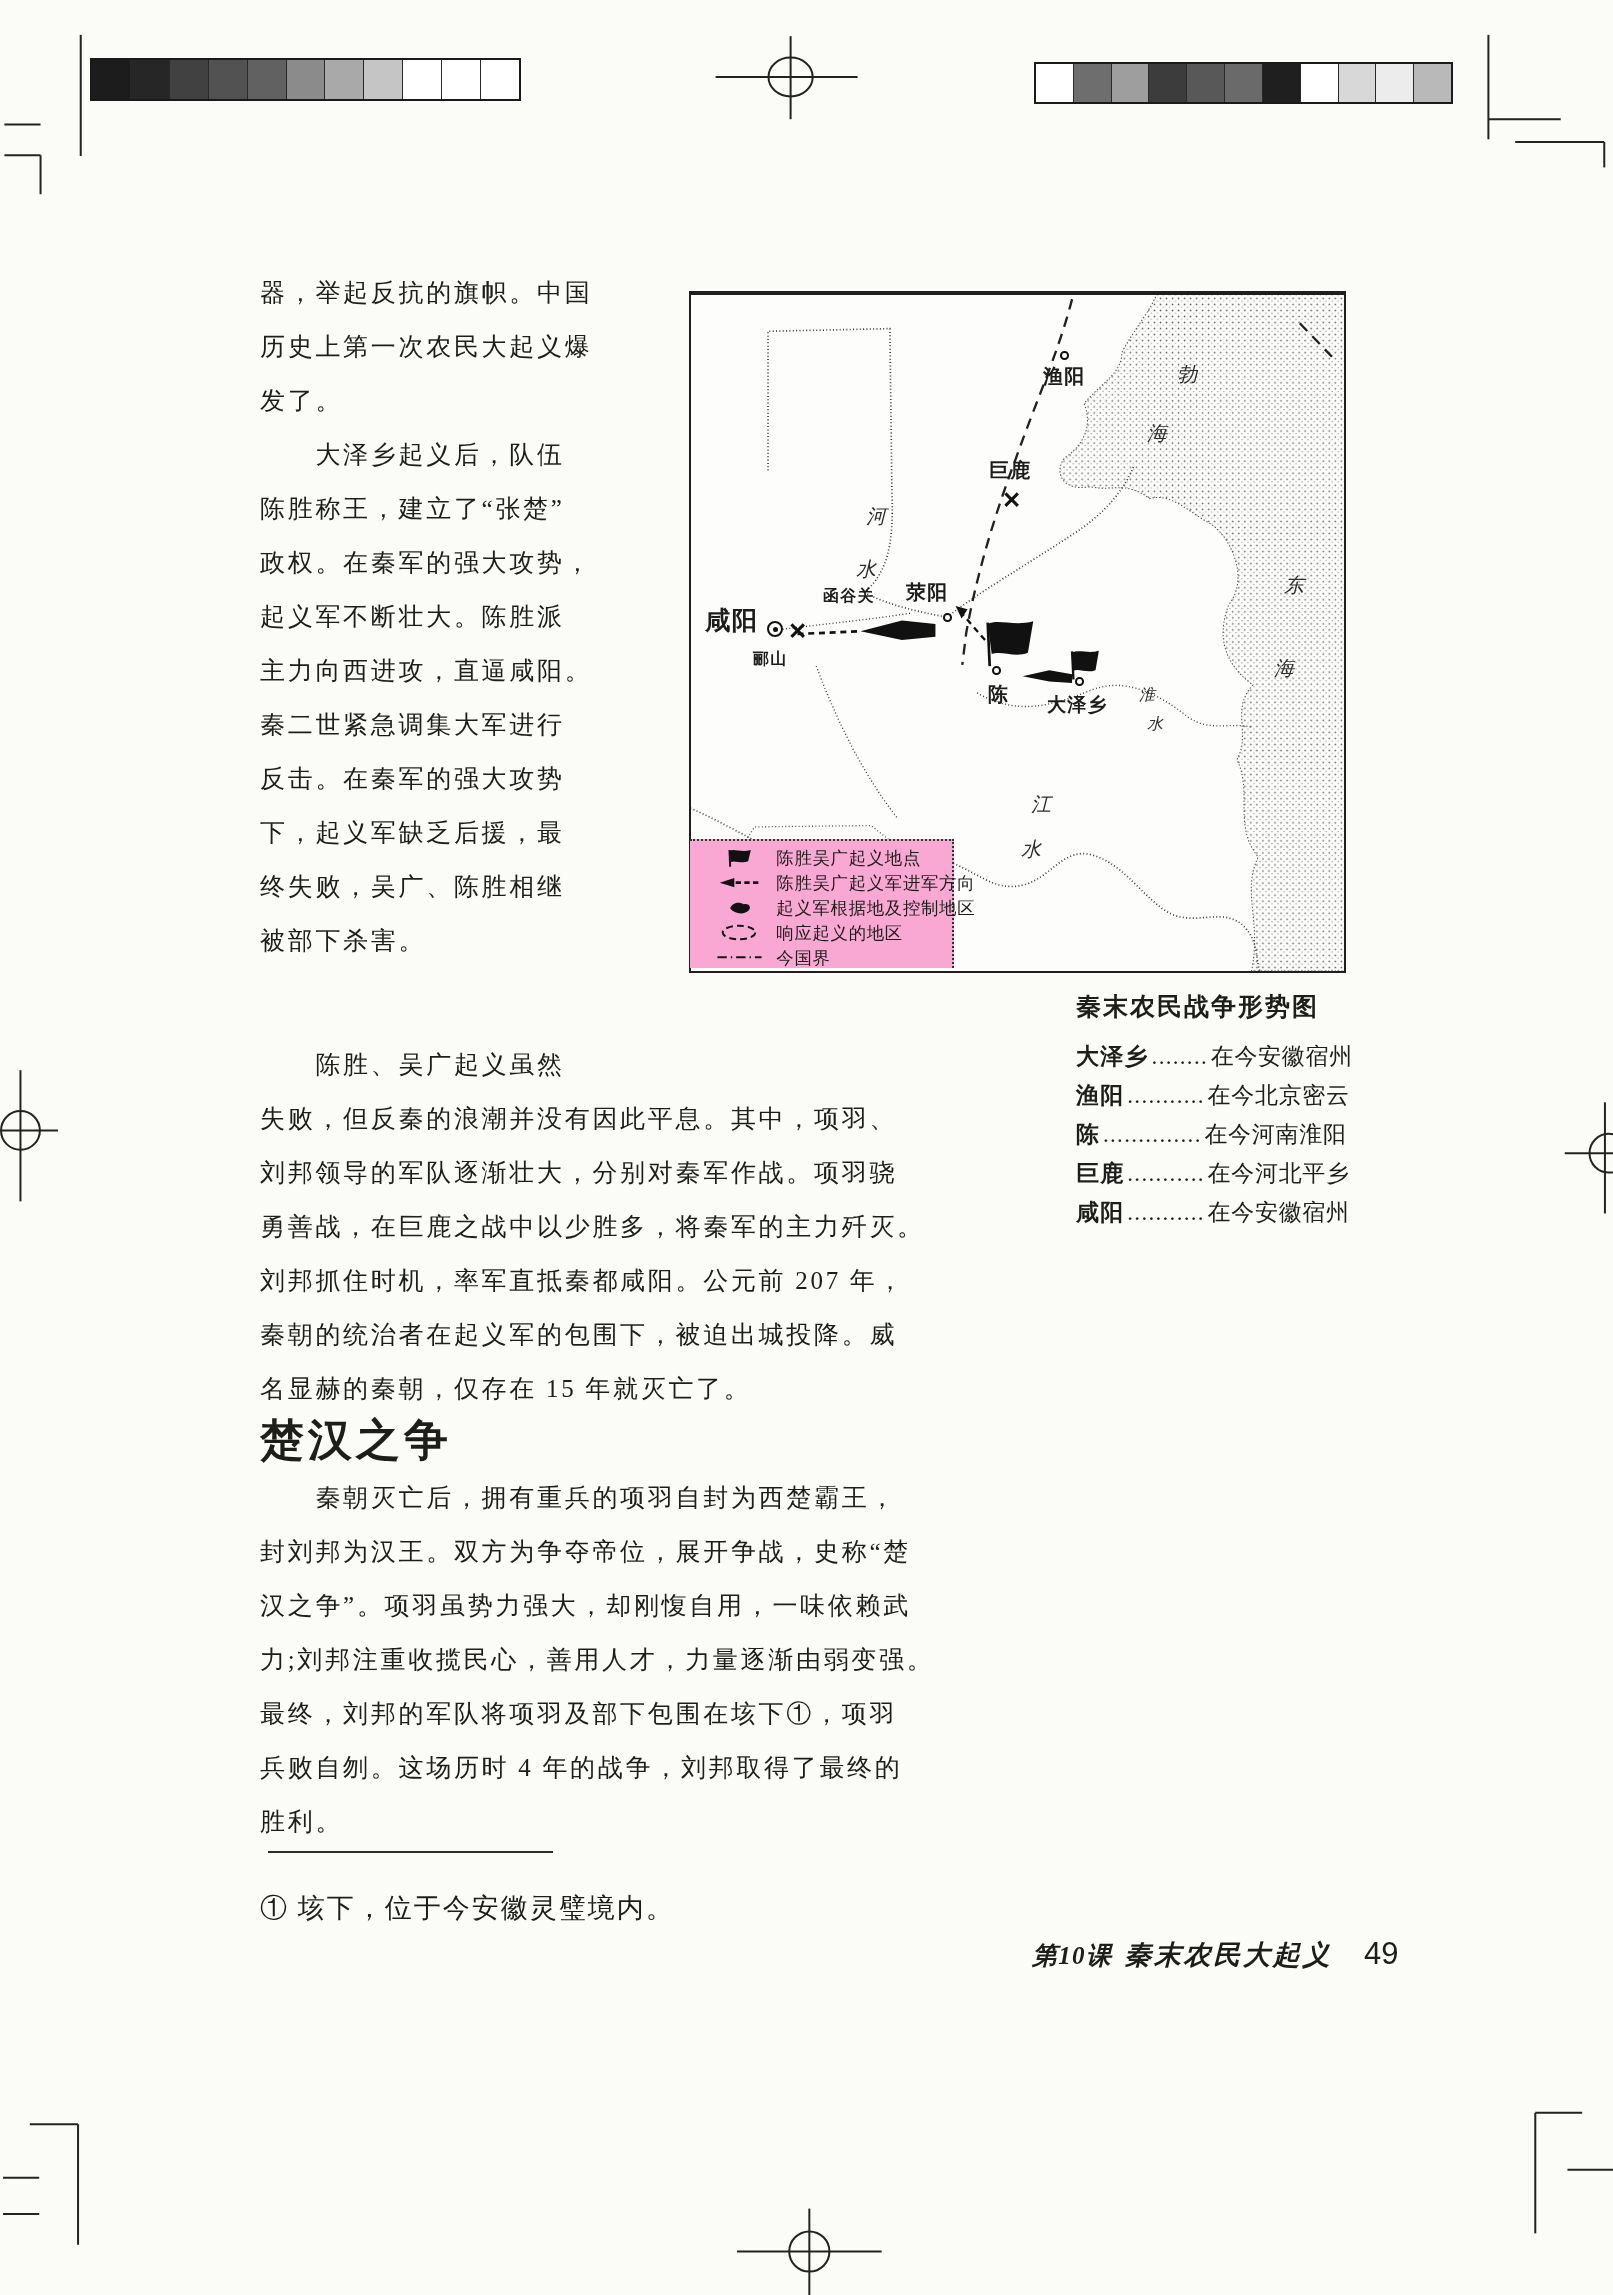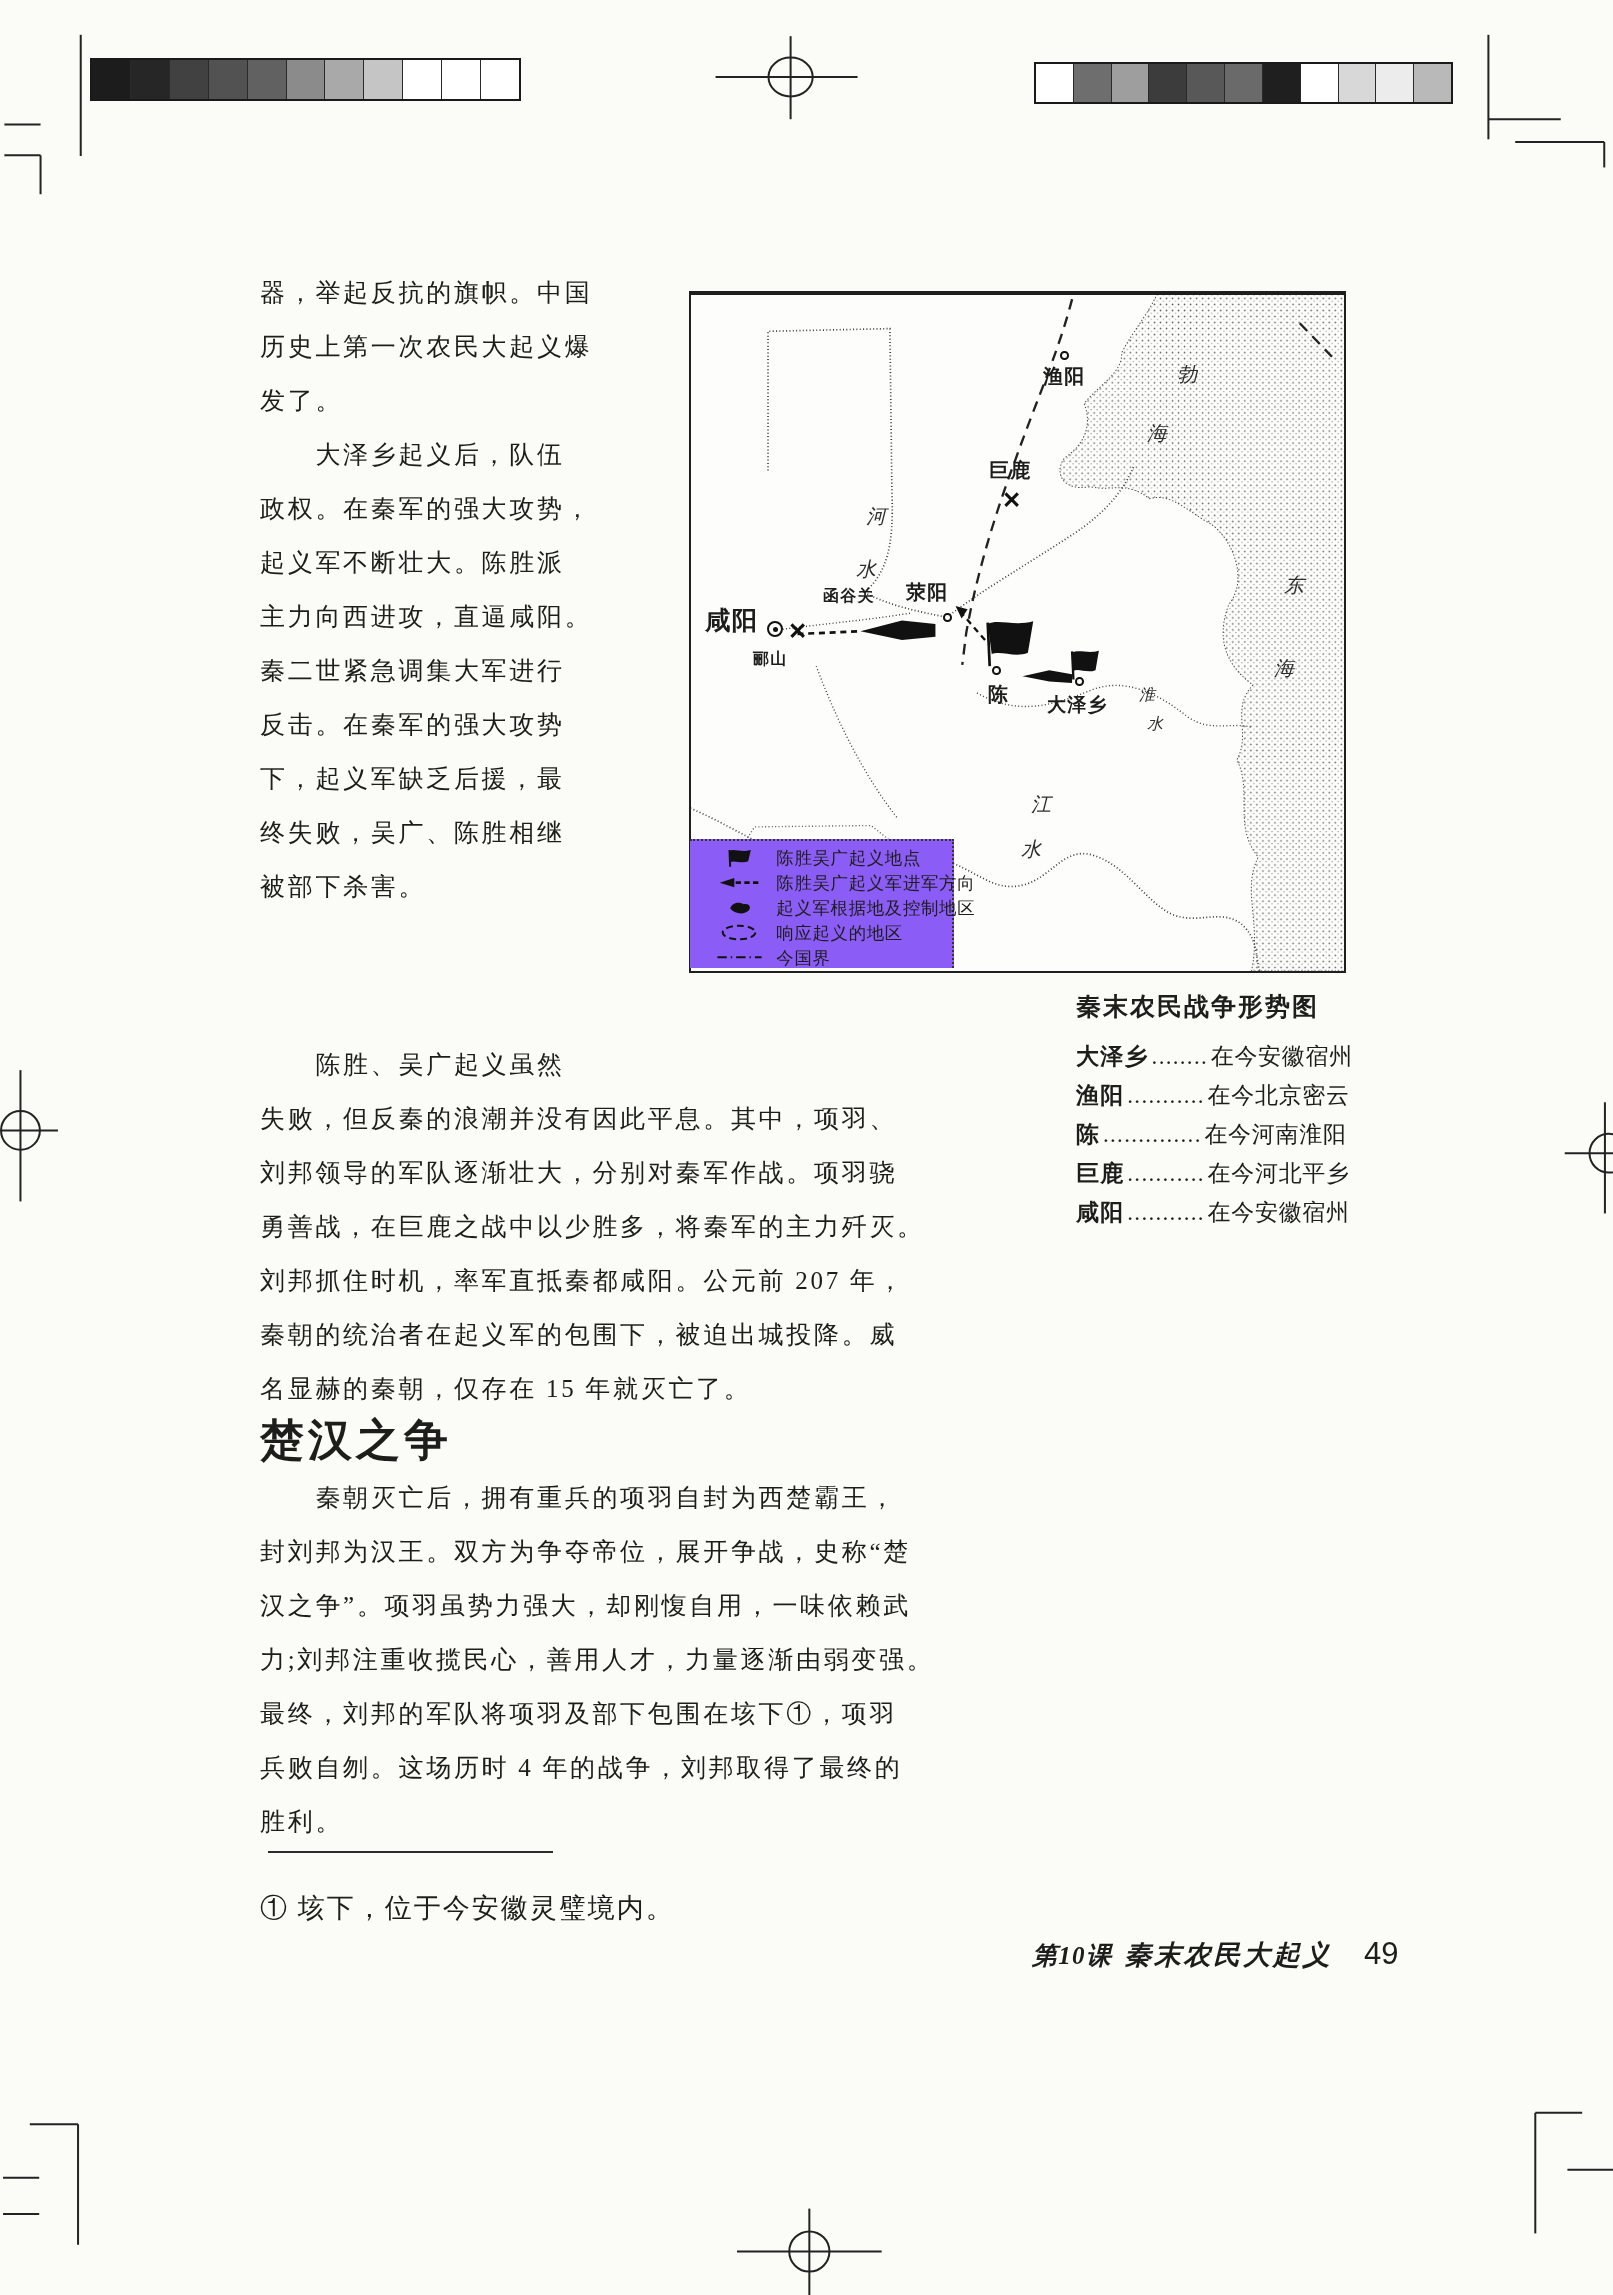--- a/index.html
+++ b/index.html
@@ -42,21 +42,21 @@
   .mlabel{position:absolute;font-size:20px;font-weight:bold;letter-spacing:1.3px;white-space:nowrap;}
   .mlabel.small{font-size:16px;font-weight:bold;}
   .mlabel.water{font-weight:normal;color:#2e2e2e;font-style:italic;}
   .mlabel.big{font-size:25.5px;}
   .circle-marker{position:absolute;width:8.7px;height:8.7px;border:2px solid #111;border-radius:50%;background:#fff;}
   .circle-double{position:absolute;width:16px;height:16px;border:2px solid #111;border-radius:50%;}
   .circle-double::after{content:"";position:absolute;left:4px;top:4px;width:5.4px;height:5.4px;border-radius:50%;background:#111;}
   .xmark{position:absolute;font-size:23px;font-weight:bold;color:#111;font-family:"Liberation Sans",sans-serif;}
 
   
-  .legend{position:absolute;left:1.3px;top:548px;width:264px;height:129px;background:#8b5cf6;
+  .legend{position:absolute;left:1.3px;top:548px;width:264px;height:129px;background:#f9a8d4;
           border:2px dotted #333;border-left:none;border-bottom:none;padding:4px 0 0 12px;}
   .legend-row{display:flex;align-items:center;height:25px;}
   .legend-icon{width:74px;display:flex;justify-content:center;align-items:center;flex:0 0 74px;}
   .legend-label{font-size:17.4px;letter-spacing:0.7px;white-space:nowrap;}
 
   
   .map-caption{position:absolute;left:1076px;top:990px;font-family:"Liberation Sans",sans-serif;
         font-weight:bold;font-size:25px;letter-spacing:2px;}
   .gazetteer{position:absolute;left:1076px;top:1037px;width:281px;}
   .gaz-row{display:flex;align-items:baseline;height:39px;line-height:39px;font-size:23px;}
@@ -132,20 +132,21 @@
       <div class="cell" data-name="calibration-patch" style="background: rgb(216, 216, 216);"></div>
       <div class="cell" data-name="calibration-patch" style="background: rgb(236, 236, 236);"></div>
       <div class="cell" data-name="calibration-patch" style="background: rgb(185, 185, 185);"></div>
     </div>
 
   <div class="para col-narrow" data-name="paragraph-uprising">
       <div class="line" data-name="text-line">器，举起反抗的旗帜。中国</div>
       <div class="line" data-name="text-line">历史上第一次农民大起义爆</div>
       <div class="line" data-name="text-line">发了。</div>
       <div class="line" data-name="text-line">　　大泽乡起义后，队伍</div>
+      <div class="line" data-name="text-line">陈胜称王，建立了“张楚”</div>
       <div class="line" data-name="text-line">政权。在秦军的强大攻势，</div>
       <div class="line" data-name="text-line">起义军不断壮大。陈胜派</div>
       <div class="line" data-name="text-line">主力向西进攻，直逼咸阳。</div>
       <div class="line" data-name="text-line">秦二世紧急调集大军进行</div>
       <div class="line" data-name="text-line">反击。在秦军的强大攻势</div>
       <div class="line" data-name="text-line">下，起义军缺乏后援，最</div>
       <div class="line" data-name="text-line">终失败，吴广、陈胜相继</div>
       <div class="line" data-name="text-line">被部下杀害。</div>
     </div>
 

